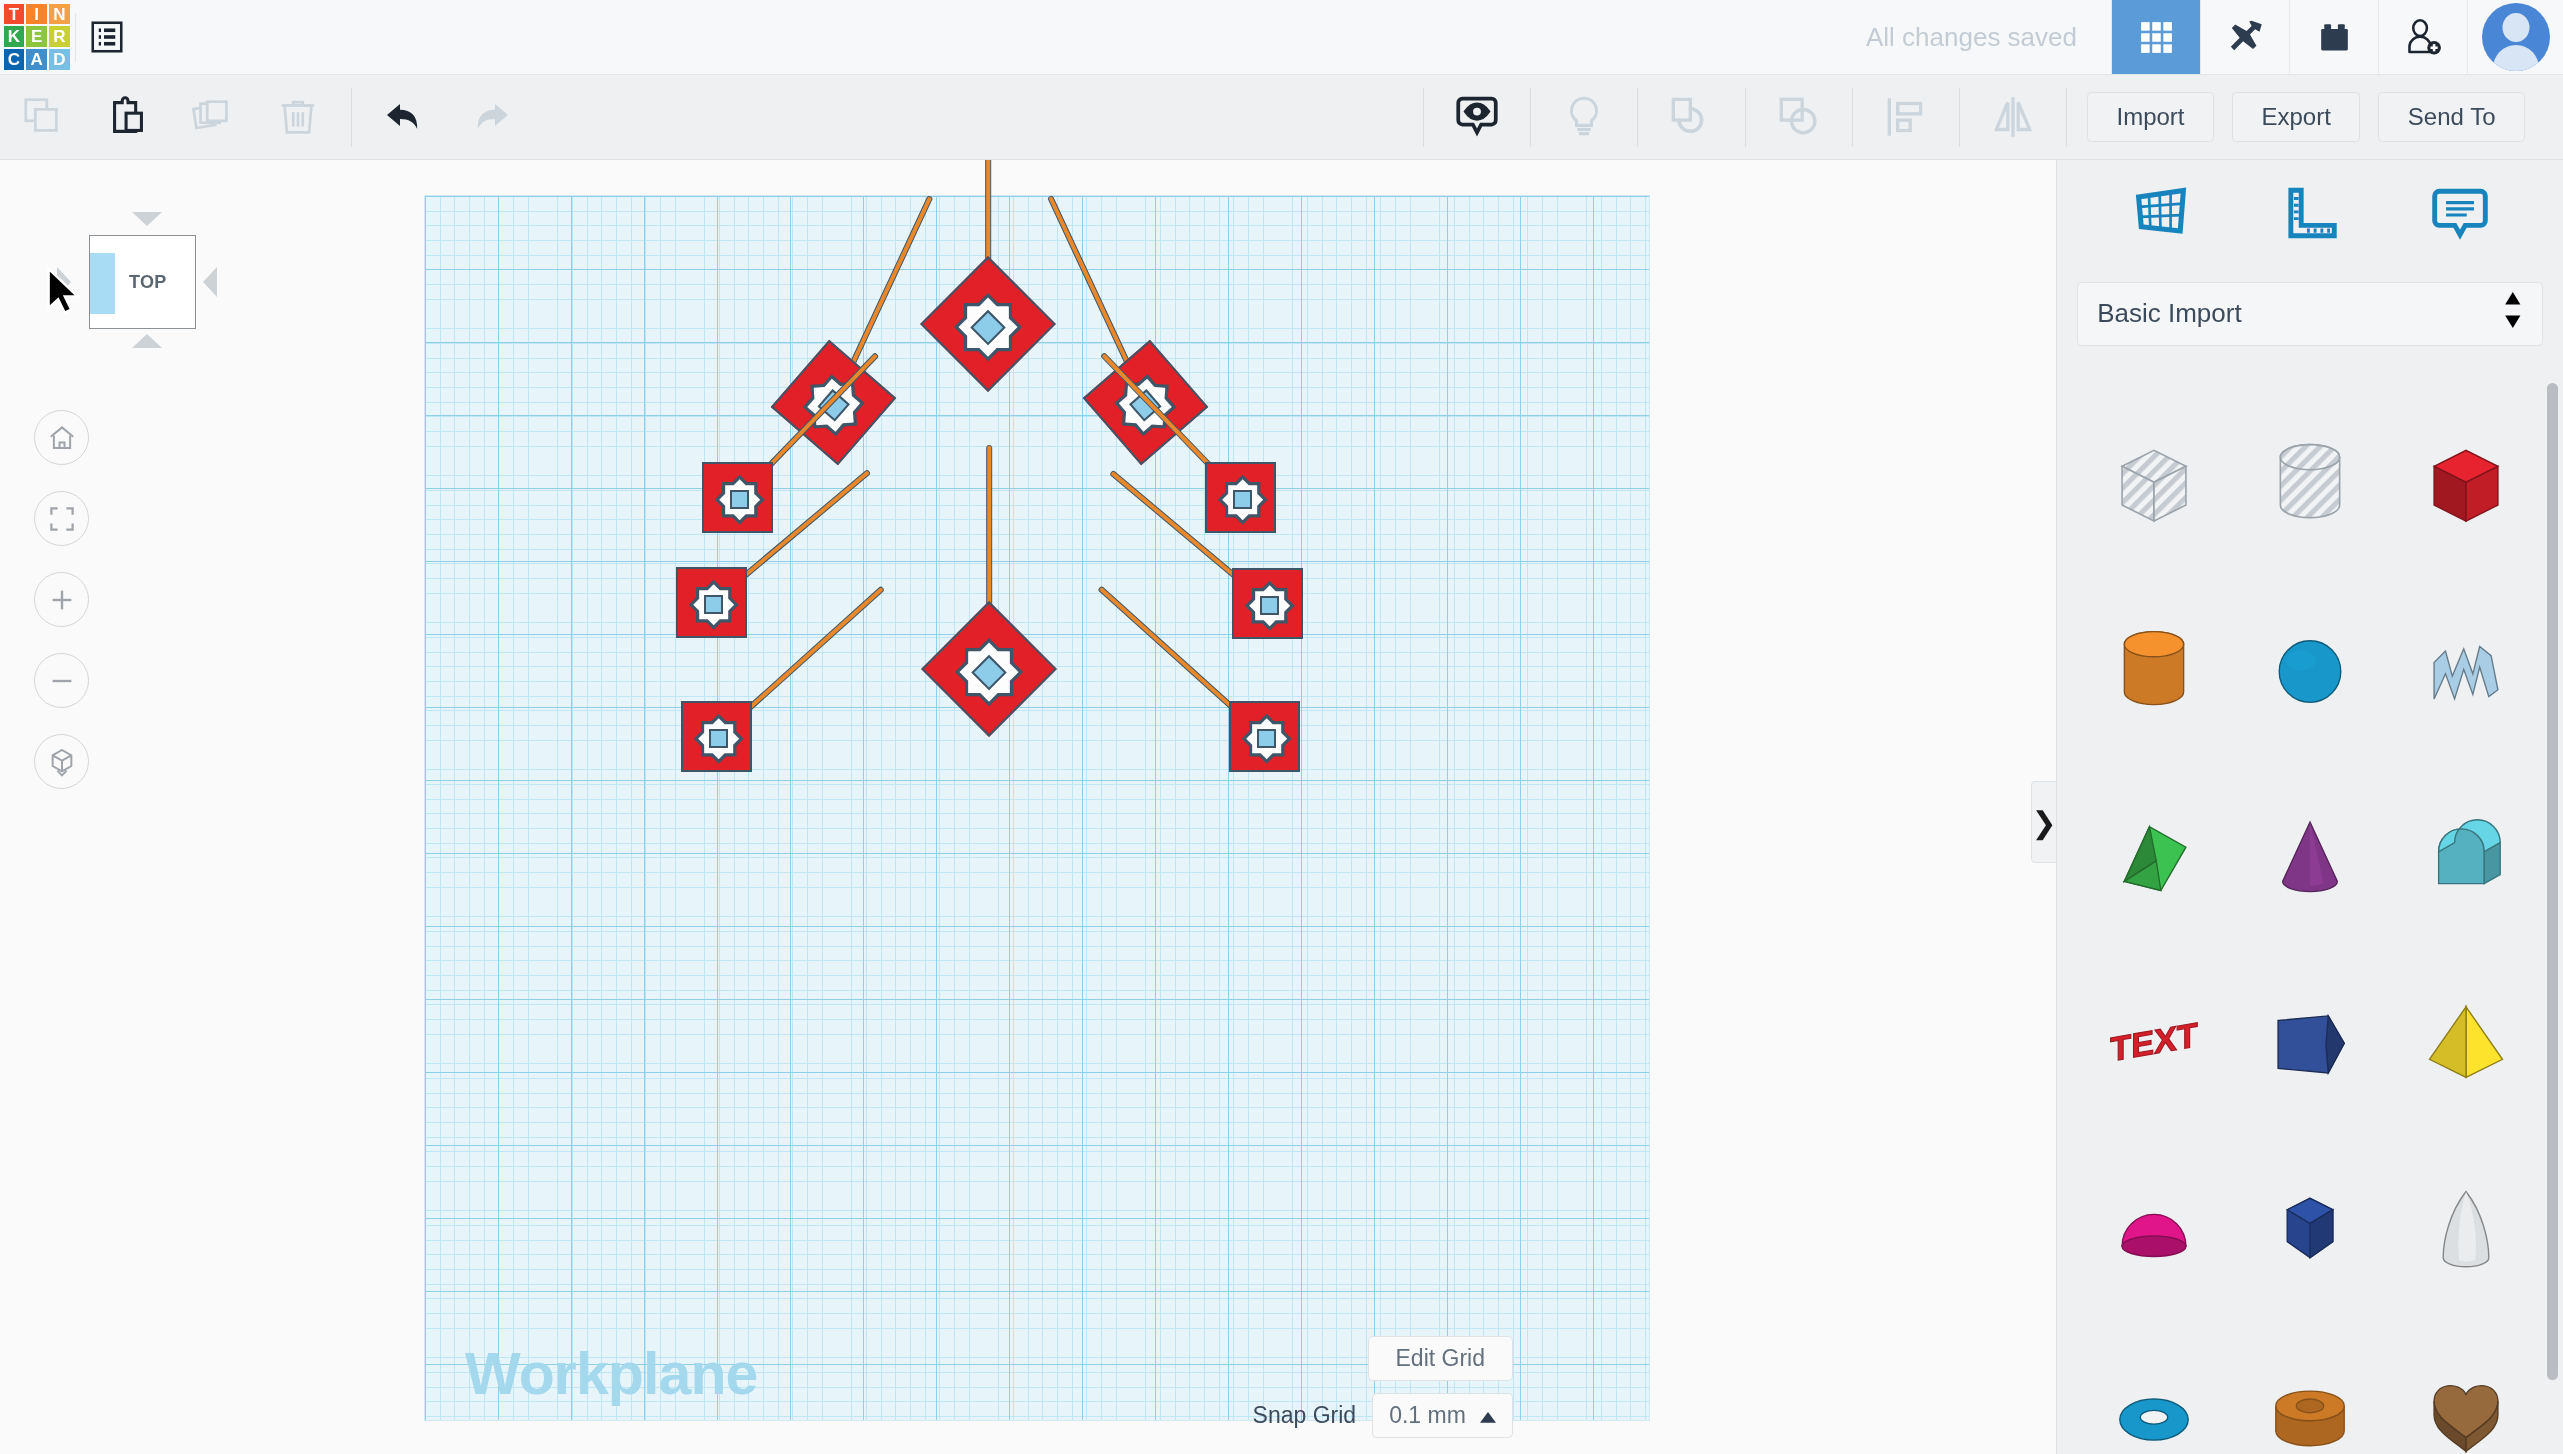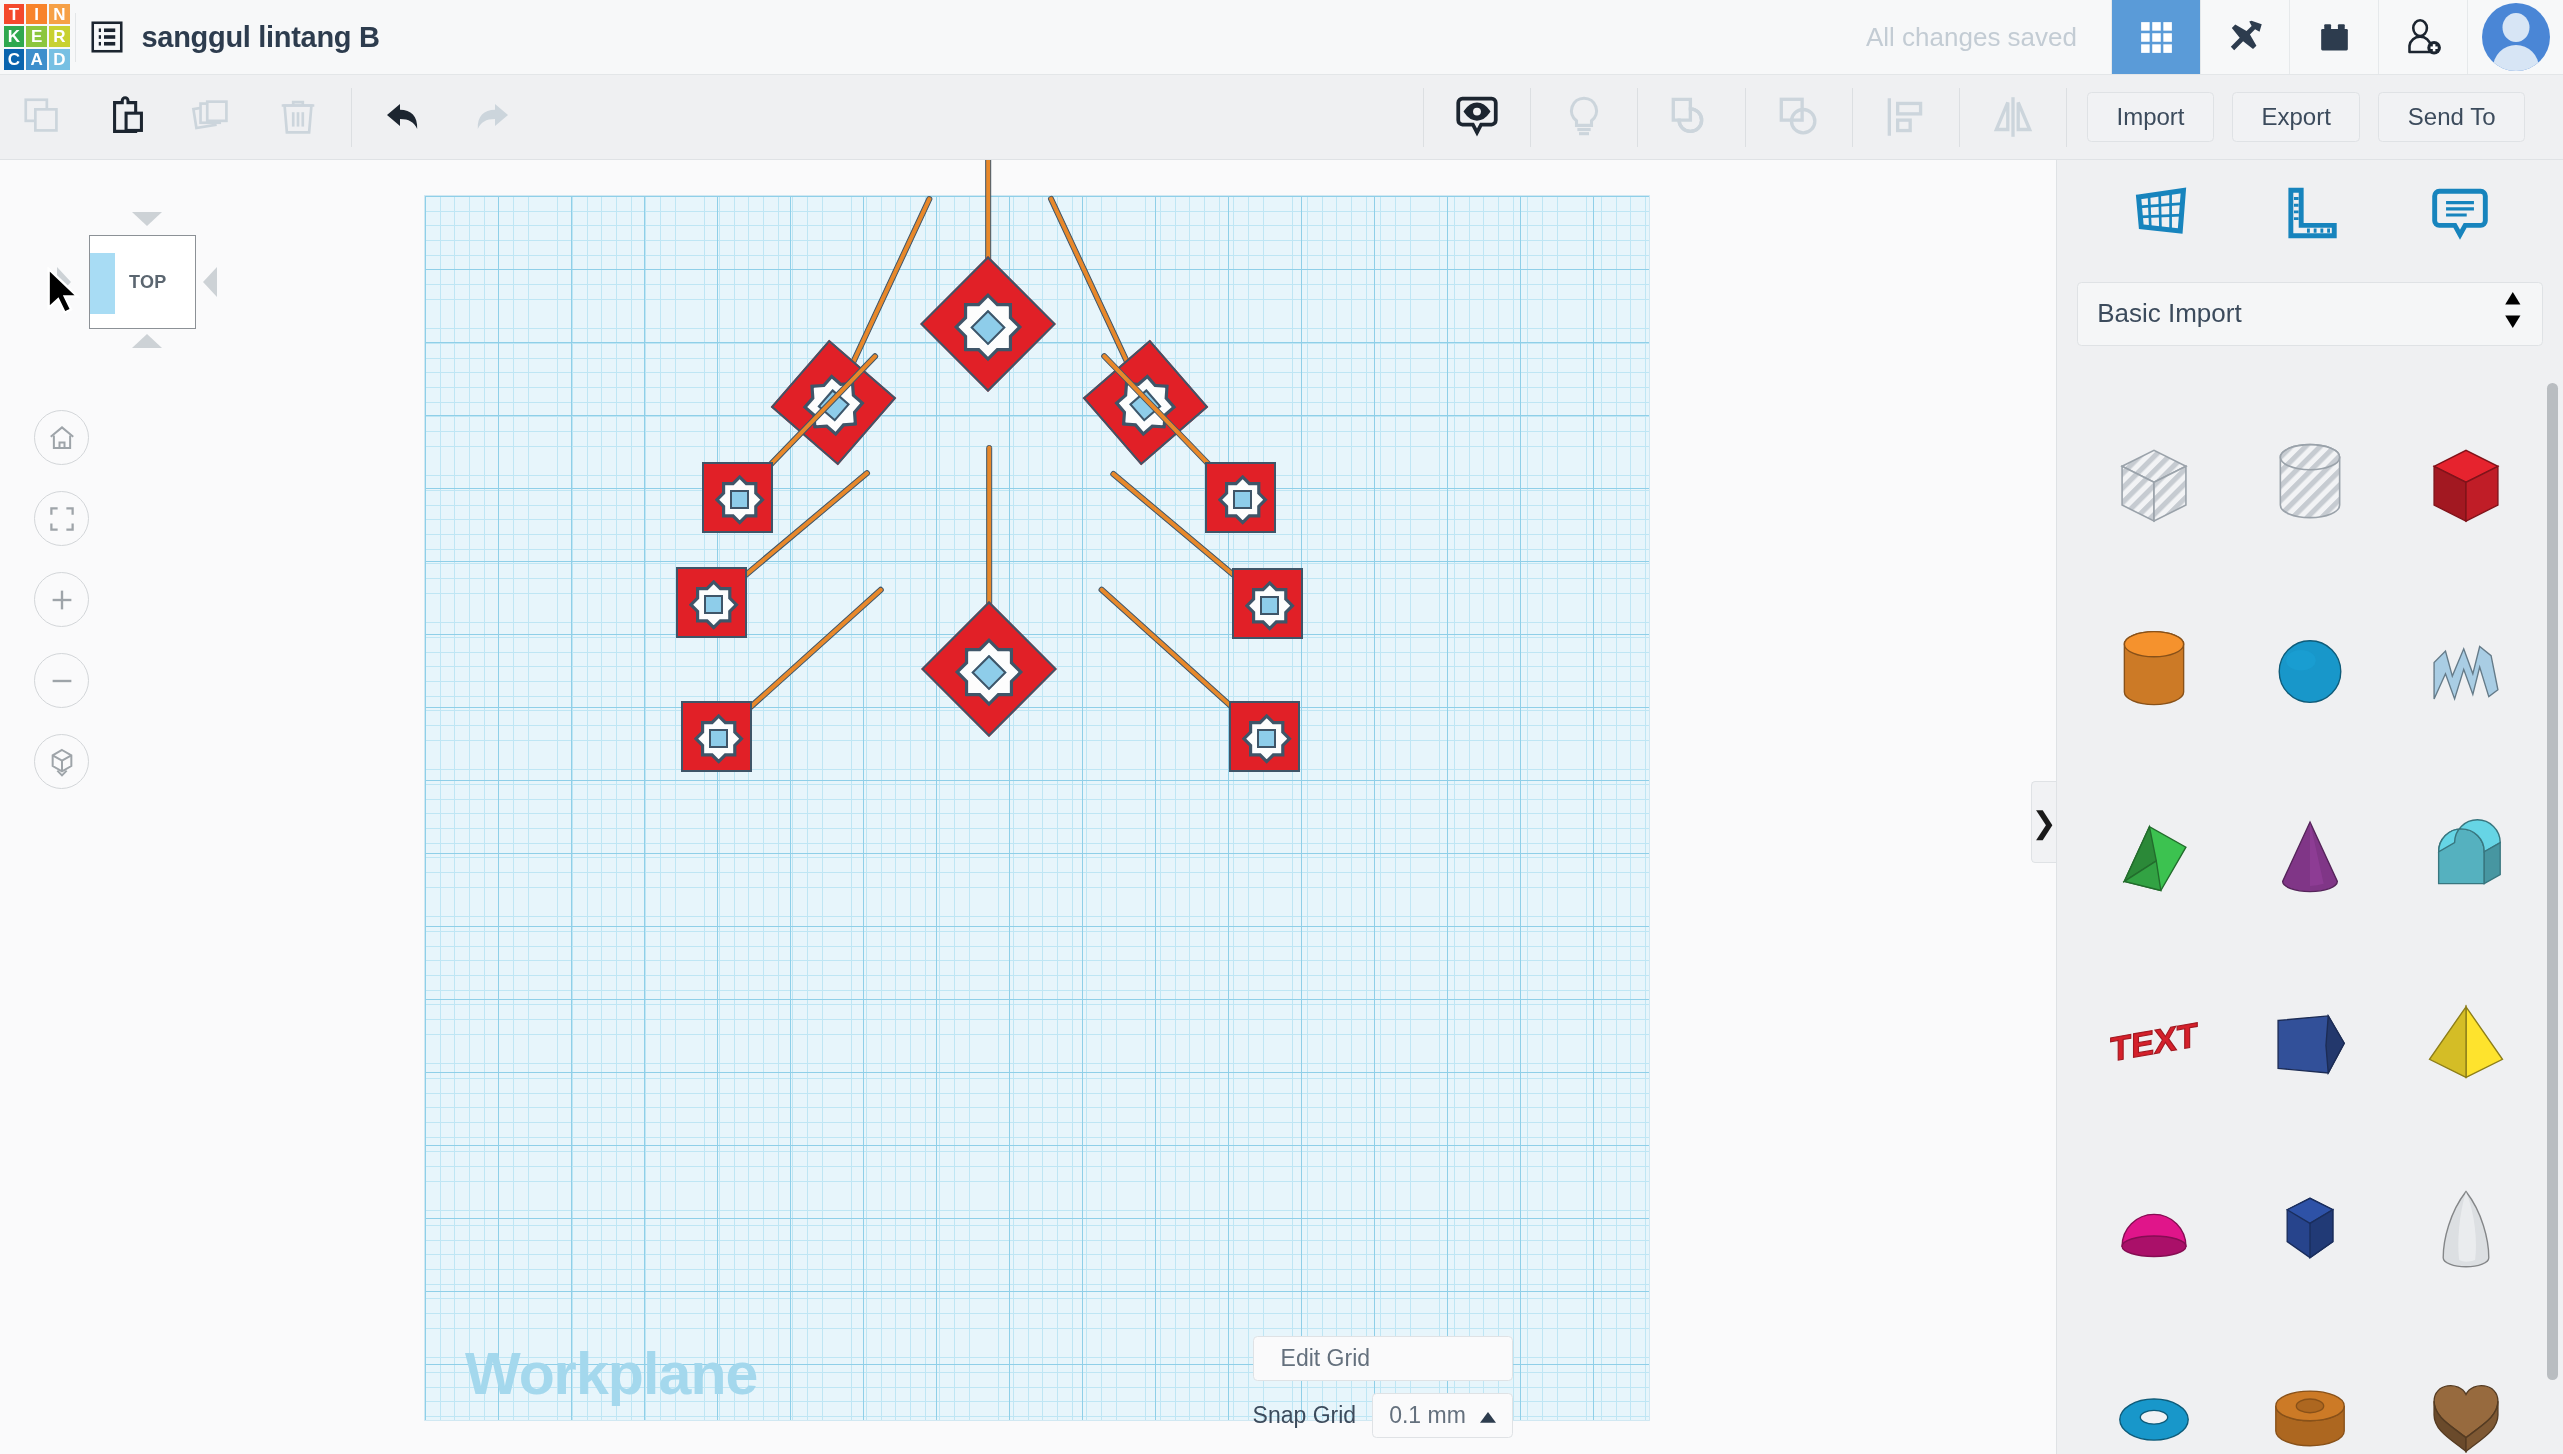--- a/index.html
+++ b/index.html
@@ -154,21 +154,21 @@
       85.4% 64.6%, 85.4% 85.4%, 64.6% 85.4%, 50% 100%, 35.4% 85.4%,
       14.6% 85.4%, 14.6% 64.6%, 0% 50%, 14.6% 35.4%, 14.6% 14.6%, 35.4% 14.6%);
   }
   .gem {
     position:absolute; background:#8ecdea; border: 2.7px solid #3f5568;
   }
 
   
   #grid-ctrls {
     position:absolute; right: 544px; bottom: 16px;
-    display:flex; flex-direction:column; gap: 12.5px;
+    display:flex; flex-direction:column; align-items:flex-end; gap: 12.5px;
   }
   #edit-grid-btn {
     height: 45px; padding: 0 27px; display:flex; align-items:center;
     background:#fafafb; border:0.9px solid #dfe2e5; border-radius:4.5px;
     font-size: 23px; color:#64707d;
   }
   #snap-row { display:flex; align-items:center; gap: 16px; }
   #snap-label { font-size: 23px; color:#3c4b5c; }
   #snap-select {
     height: 45px; padding: 0 16px; display:flex; align-items:center; gap: 14.2px;
@@ -229,21 +229,20 @@
     <svg width="36" height="36" viewBox="0 0 24 24" fill="none" stroke="#1c2530" stroke-width="1.7">
       <rect x="2.5" y="2.5" width="19" height="19"></rect>
       <line x1="6.5" y1="7.5" x2="8" y2="7.5" stroke-width="2.4"></line>
       <line x1="10" y1="7.5" x2="17.5" y2="7.5" stroke-width="2.4"></line>
       <line x1="6.5" y1="12" x2="8" y2="12" stroke-width="2.4"></line>
       <line x1="10" y1="12" x2="17.5" y2="12" stroke-width="2.4"></line>
       <line x1="6.5" y1="16.5" x2="8" y2="16.5" stroke-width="2.4"></line>
       <line x1="10" y1="16.5" x2="17.5" y2="16.5" stroke-width="2.4"></line>
     </svg>
   </div>
-  <div id="doc-title">sanggul lintang B</div>
   <div id="topbar-spacer"></div>
   <div id="save-status">All changes saved</div>
 
   <div class="tb-icon-btn active">
     <svg width="41" height="41" viewBox="0 0 24 24">
       <g fill="#ffffff">
         <rect x="3" y="3" width="5" height="5"></rect>
           <rect x="9.5" y="3" width="5" height="5"></rect>
           <rect x="16" y="3" width="5" height="5"></rect>
         <rect x="3" y="9.5" width="5" height="5"></rect>

